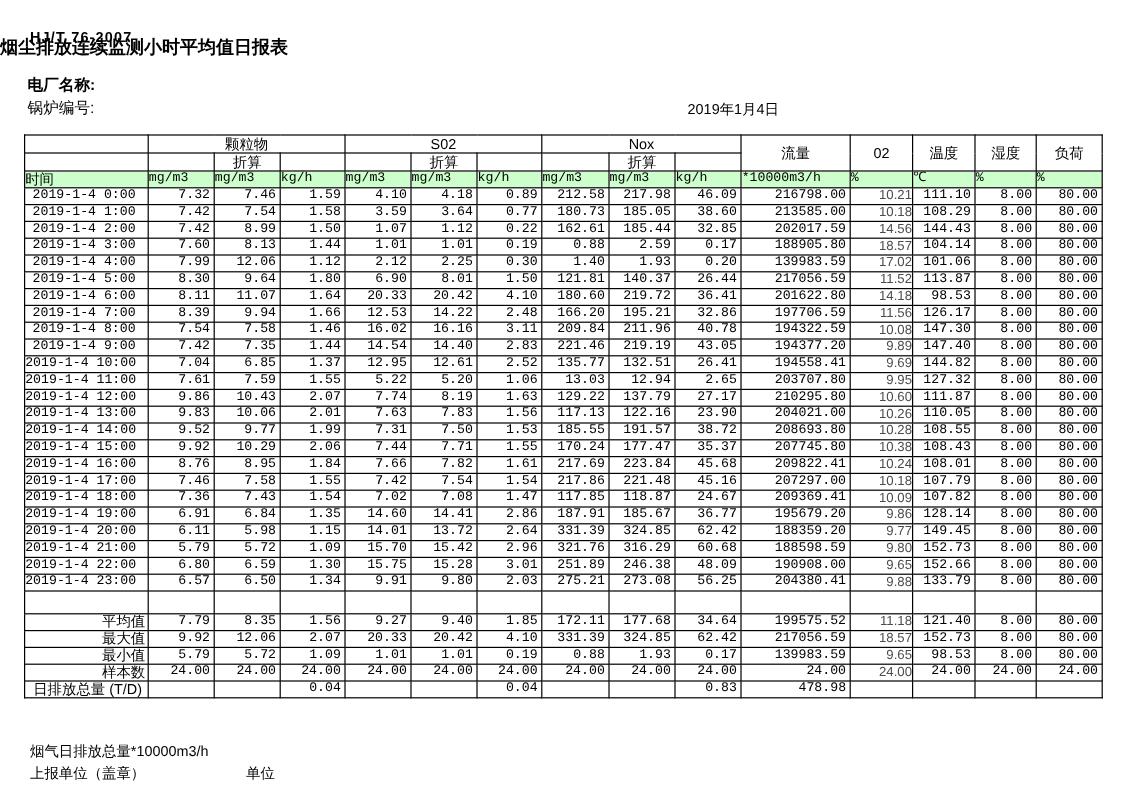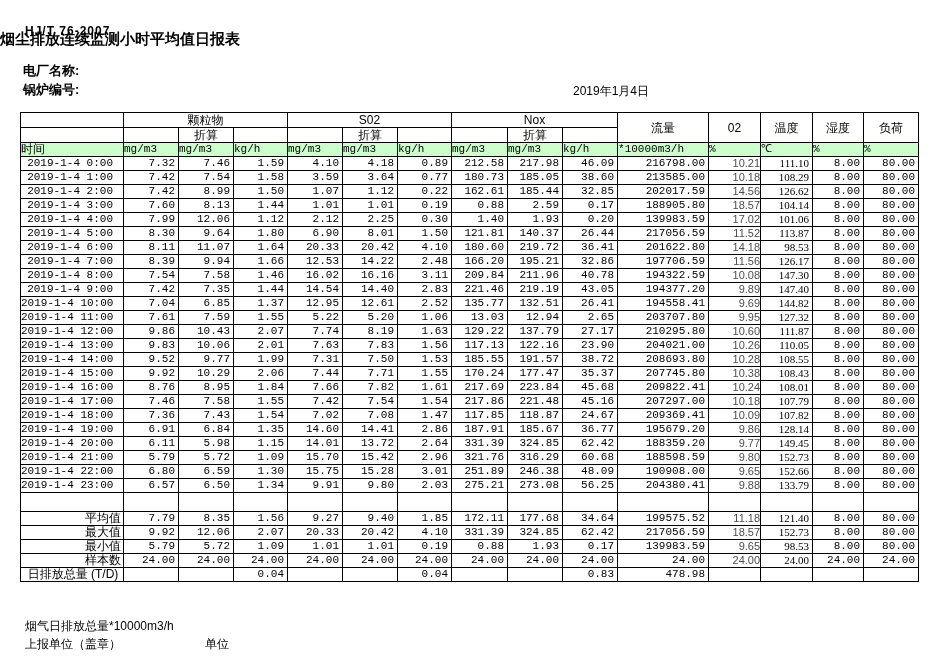--- a/index.html
+++ b/index.html
@@ -5,21 +5,21 @@
   html,body { margin:0; padding:0; }
   body {
     width:943px; height:661px; background:#ffffff; position:relative;
     font-family:"Liberation Sans", sans-serif; color:#000;
     overflow:hidden;
   }
   .abs { position:absolute; white-space:nowrap; }
   #standard { left:25px; top:24px; font-size:12px; font-weight:bold; letter-spacing:1px; }
   #title { left:0; top:30px; width:660px; text-align:left; font-size:15px; font-weight:bold; }
   #plant-label { left:23px; top:62px; font-size:13px; font-weight:bold; }
-  #boiler-label { left:23px; top:81px; font-size:13px; font-weight:bold; }
+  #boiler-label { left:23px; top:81px; font-size:13px; font-weight:normal; }
   #report-date { left:573px; top:83px; font-size:12px; }
   #footer-flue { left:25px; top:618px; font-size:12px; }
   #footer-report-unit { left:25px; top:636px; font-size:12px; }
   #footer-unit { left:205px; top:636px; font-size:12px; }
 
   table#report-table {
     position:absolute; left:20px; top:112px; width:898px;
     border-collapse:collapse; table-layout:fixed;
   }
   #report-table td {
@@ -39,21 +39,21 @@
     font-family:"Liberation Mono", monospace;
     font-size:11px; text-align:left; padding:0;
   }
   #report-table tr.green td.time-h { font-family:"Liberation Sans", sans-serif; font-size:12px; }
   #report-table td.time { padding-right:10px; }
   #report-table td.slabel { padding-right:2px; font-family:"Liberation Sans", sans-serif; font-size:12px; }
   #report-table tr.empty td { height:18px; }
   
   #report-table td.c10 { font-family:"Liberation Sans", sans-serif; color:#4d4d4d; padding:0; }
   
-  #report-table td.c11 { font-family:Liberation Serif, serif; }
+  #report-table td.c11 { font-family:Liberation Mono, monospace; }
   #tsummary tr:last-child td.slabel { text-align:center; padding:0 0 0 2px; }
 </style>
 </head>
 <body>
 
 <div class="abs" id="standard">HJ/T  76-2007</div>
 <div class="abs" id="title">烟尘排放连续监测小时平均值日报表</div>
 <div class="abs" id="plant-label">电厂名称:</div>
 <div class="abs" id="boiler-label">锅炉编号:</div>
 <div class="abs" id="report-date">2019年1月4日</div>
@@ -159,21 +159,21 @@
         <td class="c1">8.99</td>
         <td class="c2">1.50</td>
         <td class="c3">1.07</td>
         <td class="c4">1.12</td>
         <td class="c5">0.22</td>
         <td class="c6">162.61</td>
         <td class="c7">185.44</td>
         <td class="c8">32.85</td>
         <td class="c9">202017.59</td>
         <td class="c10">14.56</td>
-        <td class="c11">126.62</td>
+        <td class="c11">144.43</td>
         <td class="c12">8.00</td>
         <td class="c13">80.00</td>
       </tr>
       <tr>
         <td class="time">2019-1-4 3:00</td>
         <td class="c0">7.60</td>
         <td class="c1">8.13</td>
         <td class="c2">1.44</td>
         <td class="c3">1.01</td>
         <td class="c4">1.01</td>

